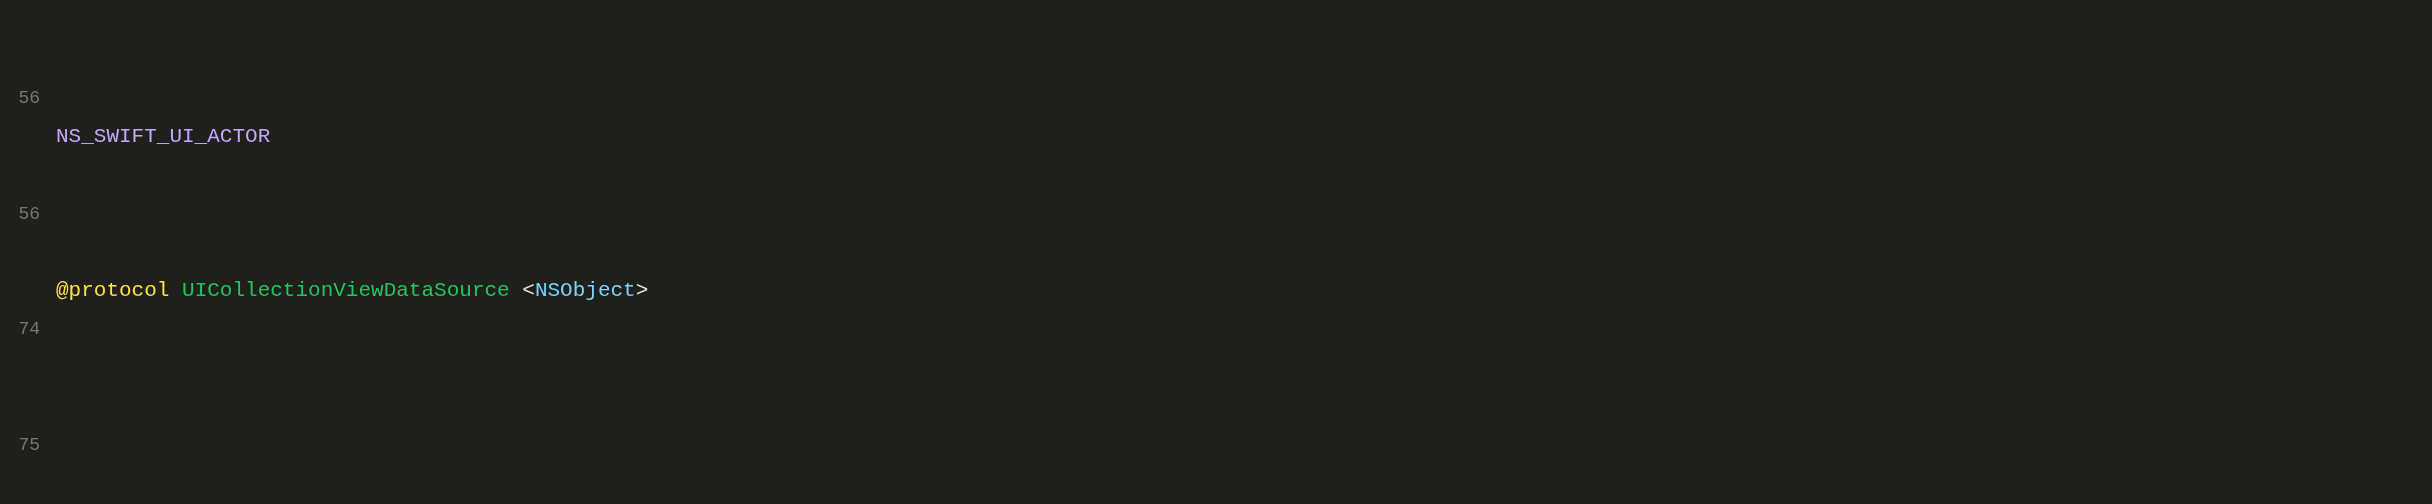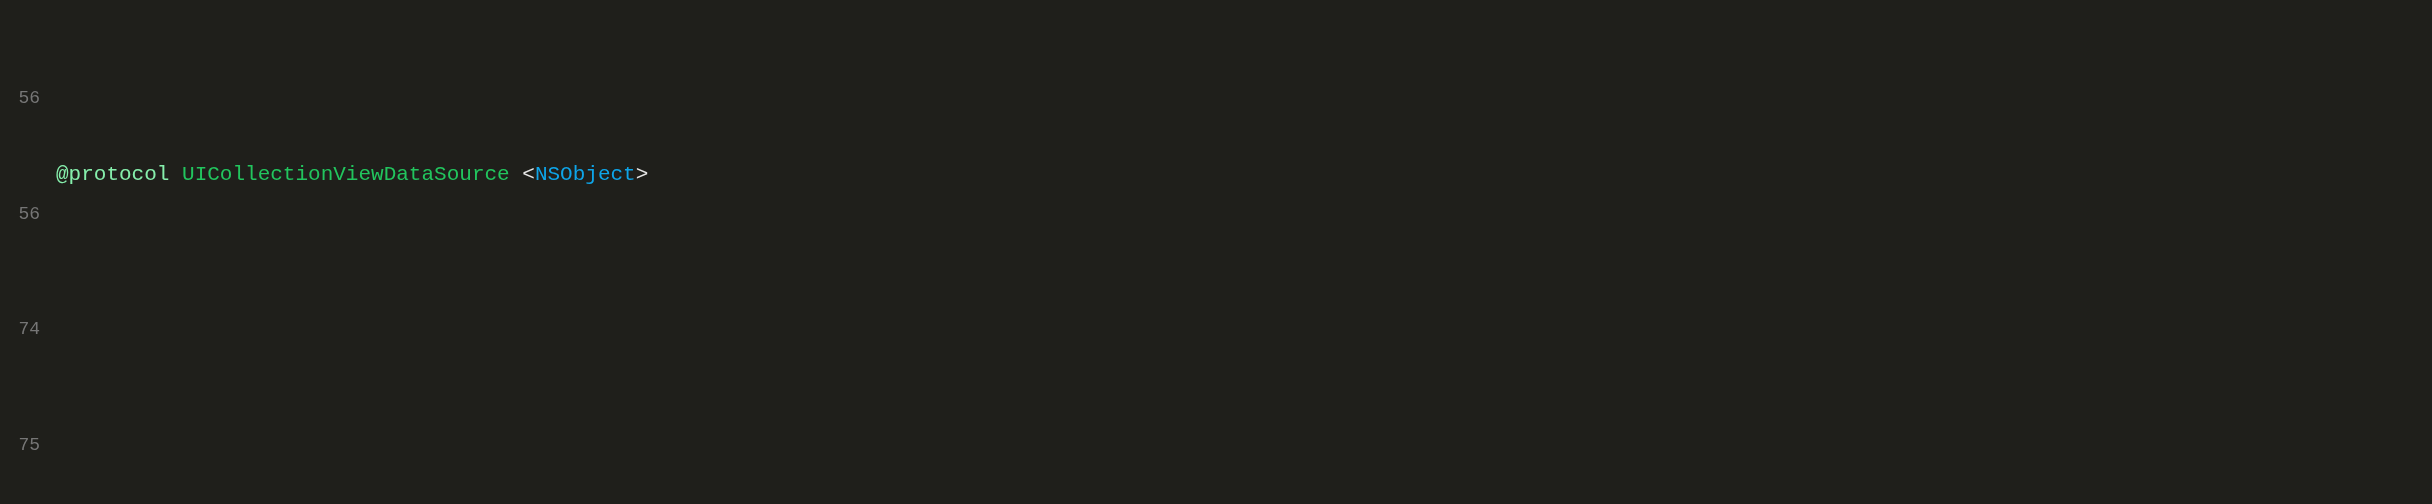--- a/index.html
+++ b/index.html
@@ -32,24 +32,24 @@
   }
   .code {
     flex: 1 1 auto;
     color: #e6e6e6;
   }
   .line {
     height: 38.5px;
   }
   
   .tk-macro     { color: #c3a6ff; } 
-  .tk-directive { color: #86efac; } 
+  .tk-directive { color: #fde047; } 
   .tk-protoname { color: #22c55e; } 
   .tk-default   { color: #e6e6e6; }
-  .tk-type      { color: #0ea5e9; } 
+  .tk-type      { color: #7dd3fc; } 
 </style>
 </head>
 <body>
 
 <div class="editor">
   <div class="gutter">
     <div>56</div>
     <div>56</div>
     <div>74</div>
     <div>75</div>
@@ -58,20 +58,21 @@
     
     
     
     
     
     
     
   </div>
   <div class="code">
 
+    <div class="line"><span class="tk-macro">NS_SWIFT_UI_ACTOR</span></div>
 
     <div class="line"><span class="tk-directive">@protocol</span><span class="tk-default"> </span><span class="tk-protoname">UICollectionViewDataSource</span><span class="tk-default"> &lt;</span><span class="tk-type">NSObject</span><span class="tk-default">&gt;</span></div>
 
 
     
 
     
 
     
 

